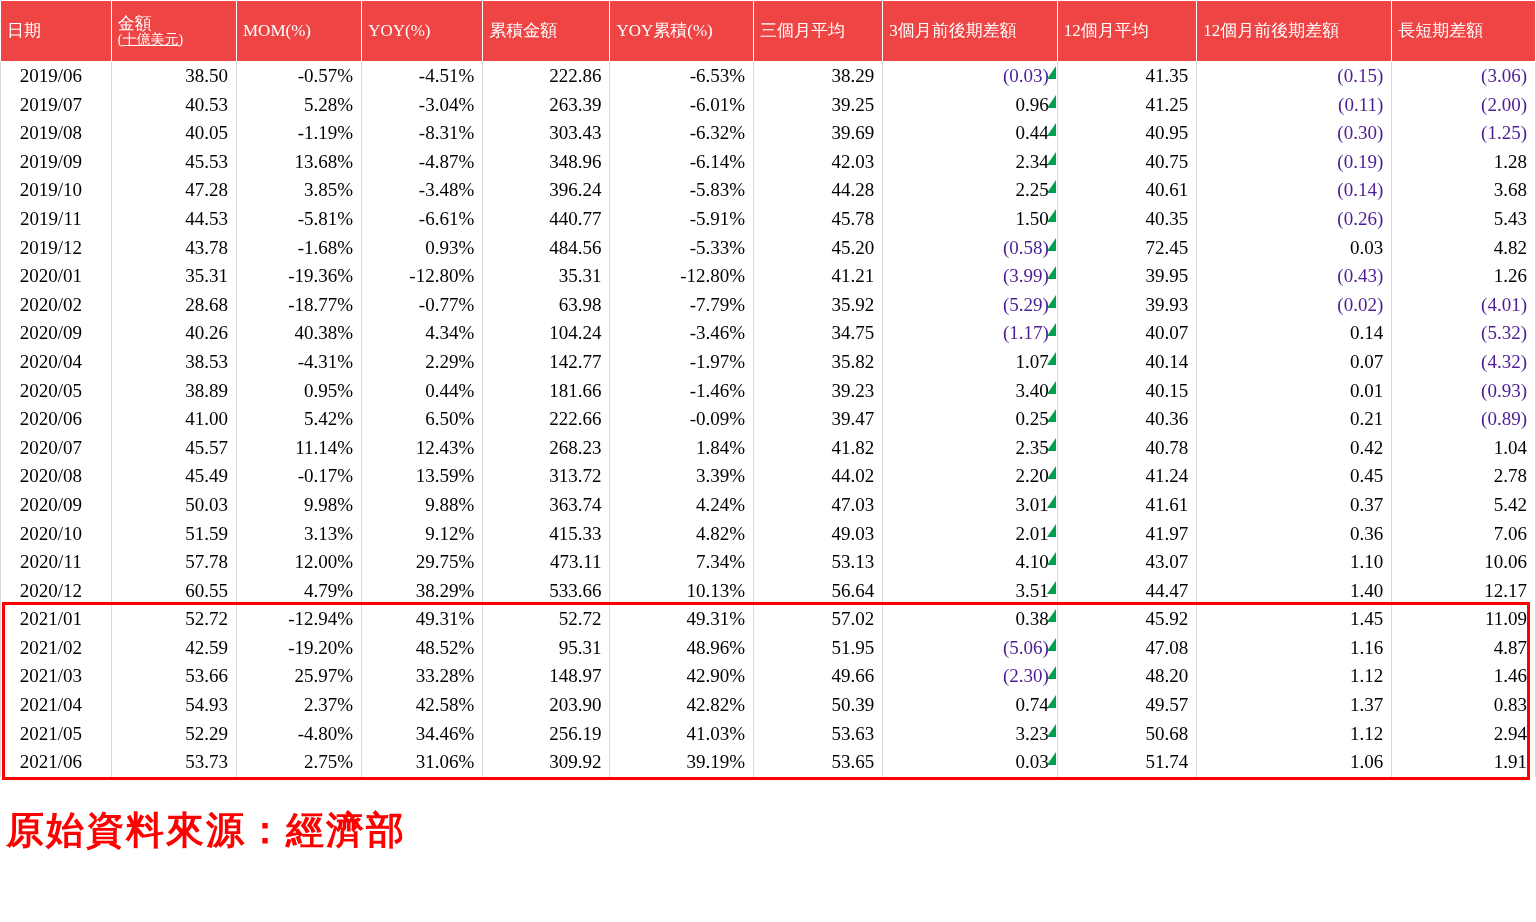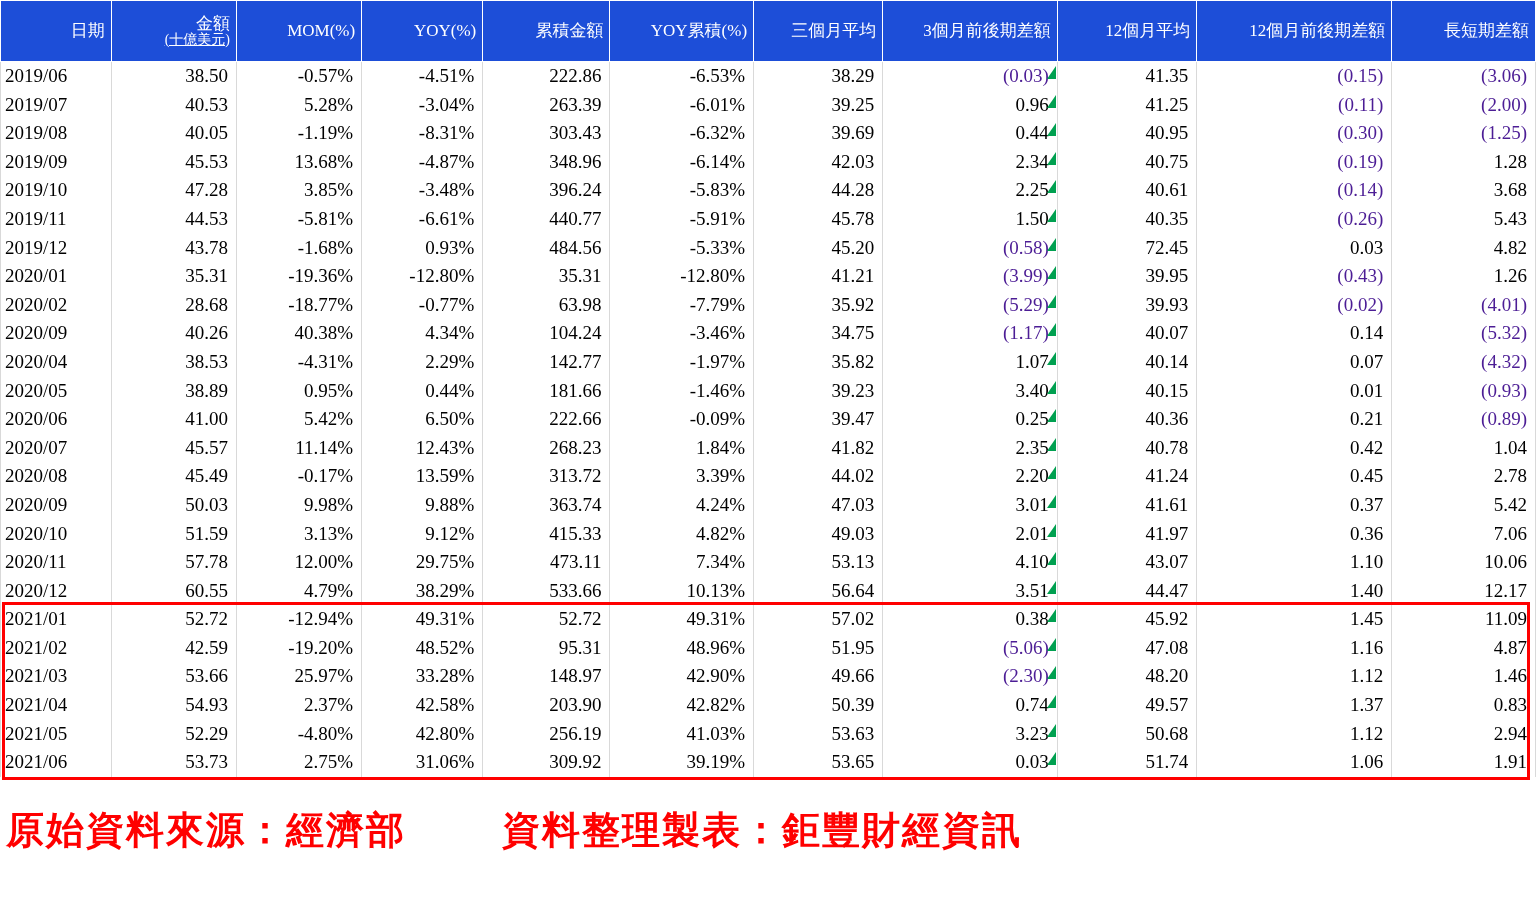--- a/index.html
+++ b/index.html
@@ -17,26 +17,26 @@
     position: relative;
     width: 1536px;
     height: 922px;
   }
   table.data {
     border-collapse: collapse;
     width: 1536px;
     table-layout: fixed;
   }
   table.data th {
-    background: #1d4ed8;
+    background: #ef4444;
     color: #ffffff;
     font-weight: normal;
     font-family: "Liberation Serif", serif;
     font-size: 17px;
-    text-align: right;
+    text-align: left;
     padding: 2px 6px;
     border: 1px solid #ffffff;
     line-height: 1.05;
     height: 56px;
     vertical-align: middle;
   }
   table.data th .sub {
     display: block;
     font-size: 14px;
     text-decoration: underline;
@@ -49,21 +49,21 @@
     border-left: 1px solid #D9D9D9;
     border-right: 1px solid #D9D9D9;
     border-top: none;
     border-bottom: none;
     height: 26.6px;
     line-height: 26.6px;
     white-space: nowrap;
     position: relative;
   }
   table.data td.date {
-    text-align: left;
+    text-align: center;
     padding-right: 14px;
   }
   table.data td.neg {
     color: #4c1d95;
   }
   
   table.data td.flagged::after {
     content: "";
     position: absolute;
     right: 1px;
@@ -437,21 +437,21 @@
           <td class="">50.39</td>
           <td class="flagged">0.74</td>
           <td class="">49.57</td>
           <td class="">1.37</td>
           <td class="">0.83</td>
         </tr>
         <tr>
           <td class="date">2021/05</td>
           <td class="">52.29</td>
           <td class="">-4.80%</td>
-          <td class="">42.80%</td>
+          <td class="">34.46%</td>
           <td class="">256.19</td>
           <td class="">41.03%</td>
           <td class="">53.63</td>
           <td class="flagged">3.23</td>
           <td class="">50.68</td>
           <td class="">1.12</td>
           <td class="">2.94</td>
         </tr>
         <tr>
           <td class="date">2021/06</td>
@@ -464,18 +464,17 @@
           <td class="flagged">0.03</td>
           <td class="">51.74</td>
           <td class="">1.06</td>
           <td class="">1.91</td>
         </tr>
       </tbody>
   </table>
 
   <div id="highlight-box" style="top: 602px; height: 178px;"></div>
 
-  <div id="footer" style="top: 785px; gap: 38px;">
+  <div id="footer" style="top: 785px;">
     <span class="note">原始資料來源：經濟部</span>
-    <span class="note second">資料整理製表：鉅豐財經資訊</span>
   </div>
 
 </div>
 
 </body></html>

